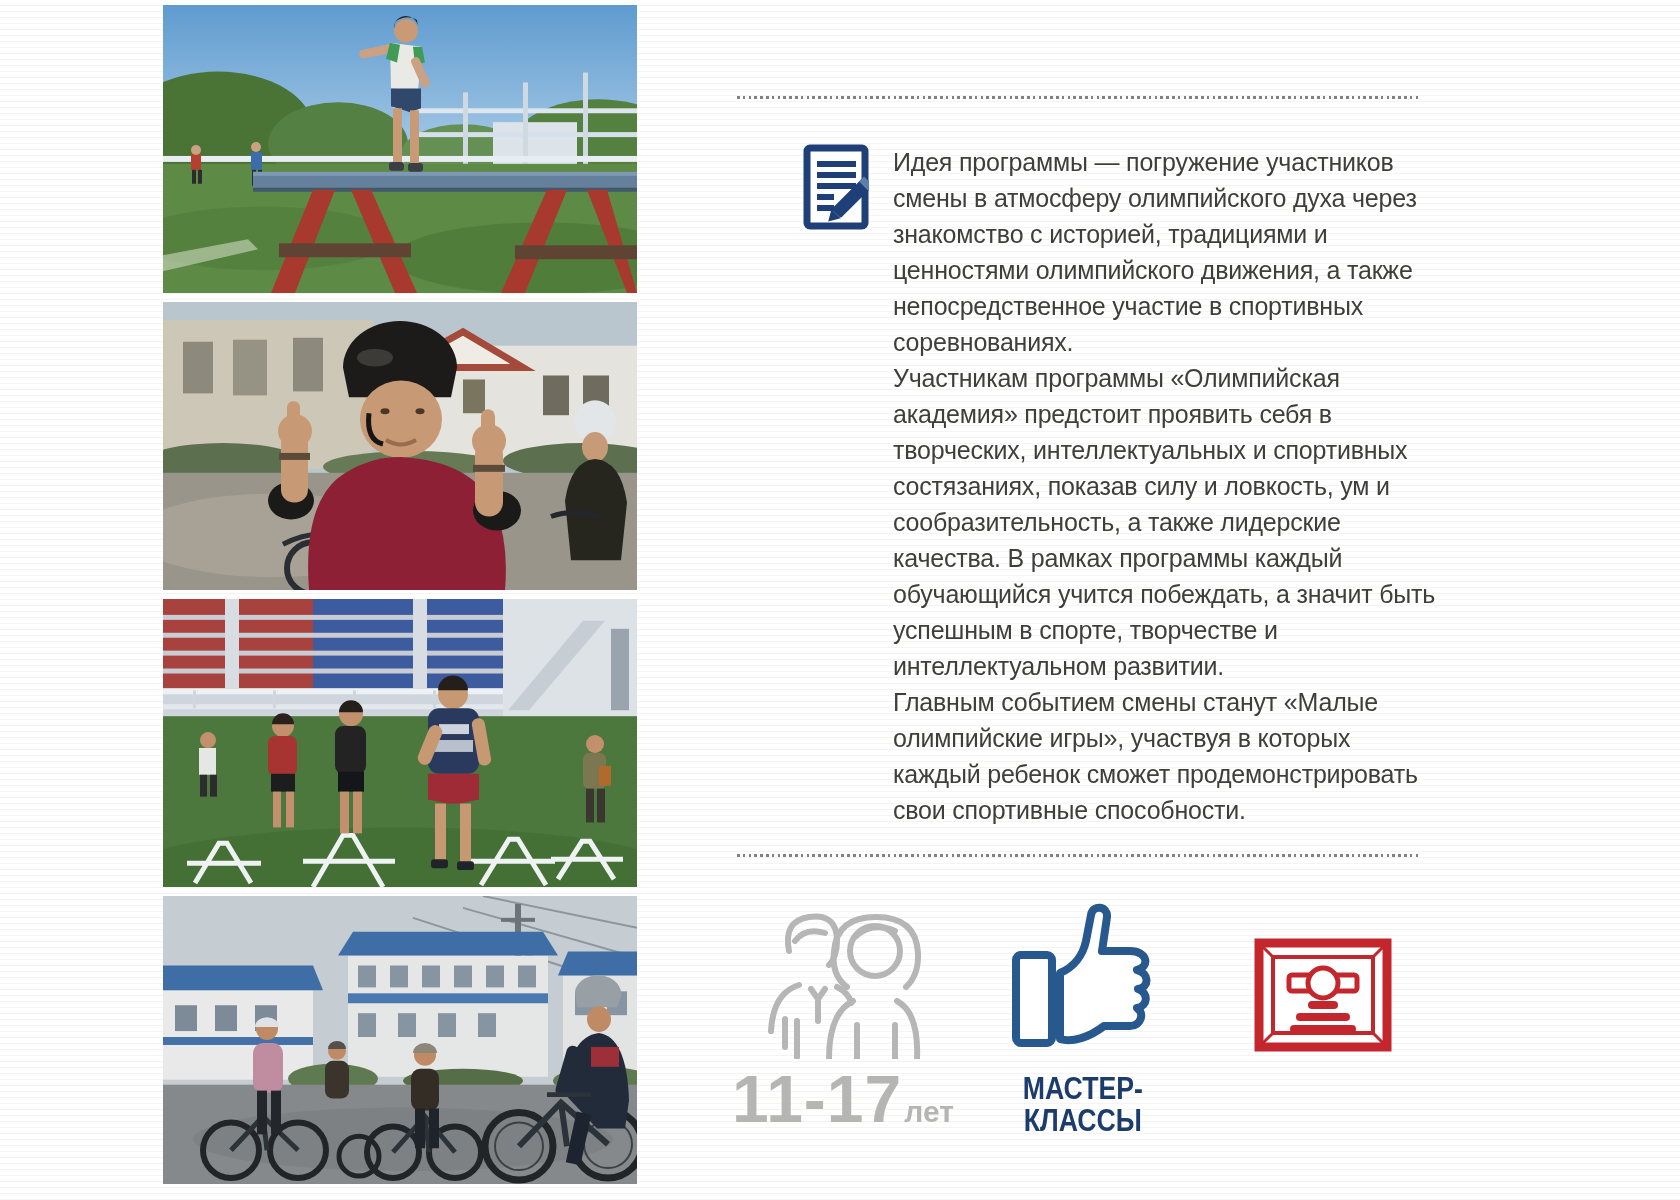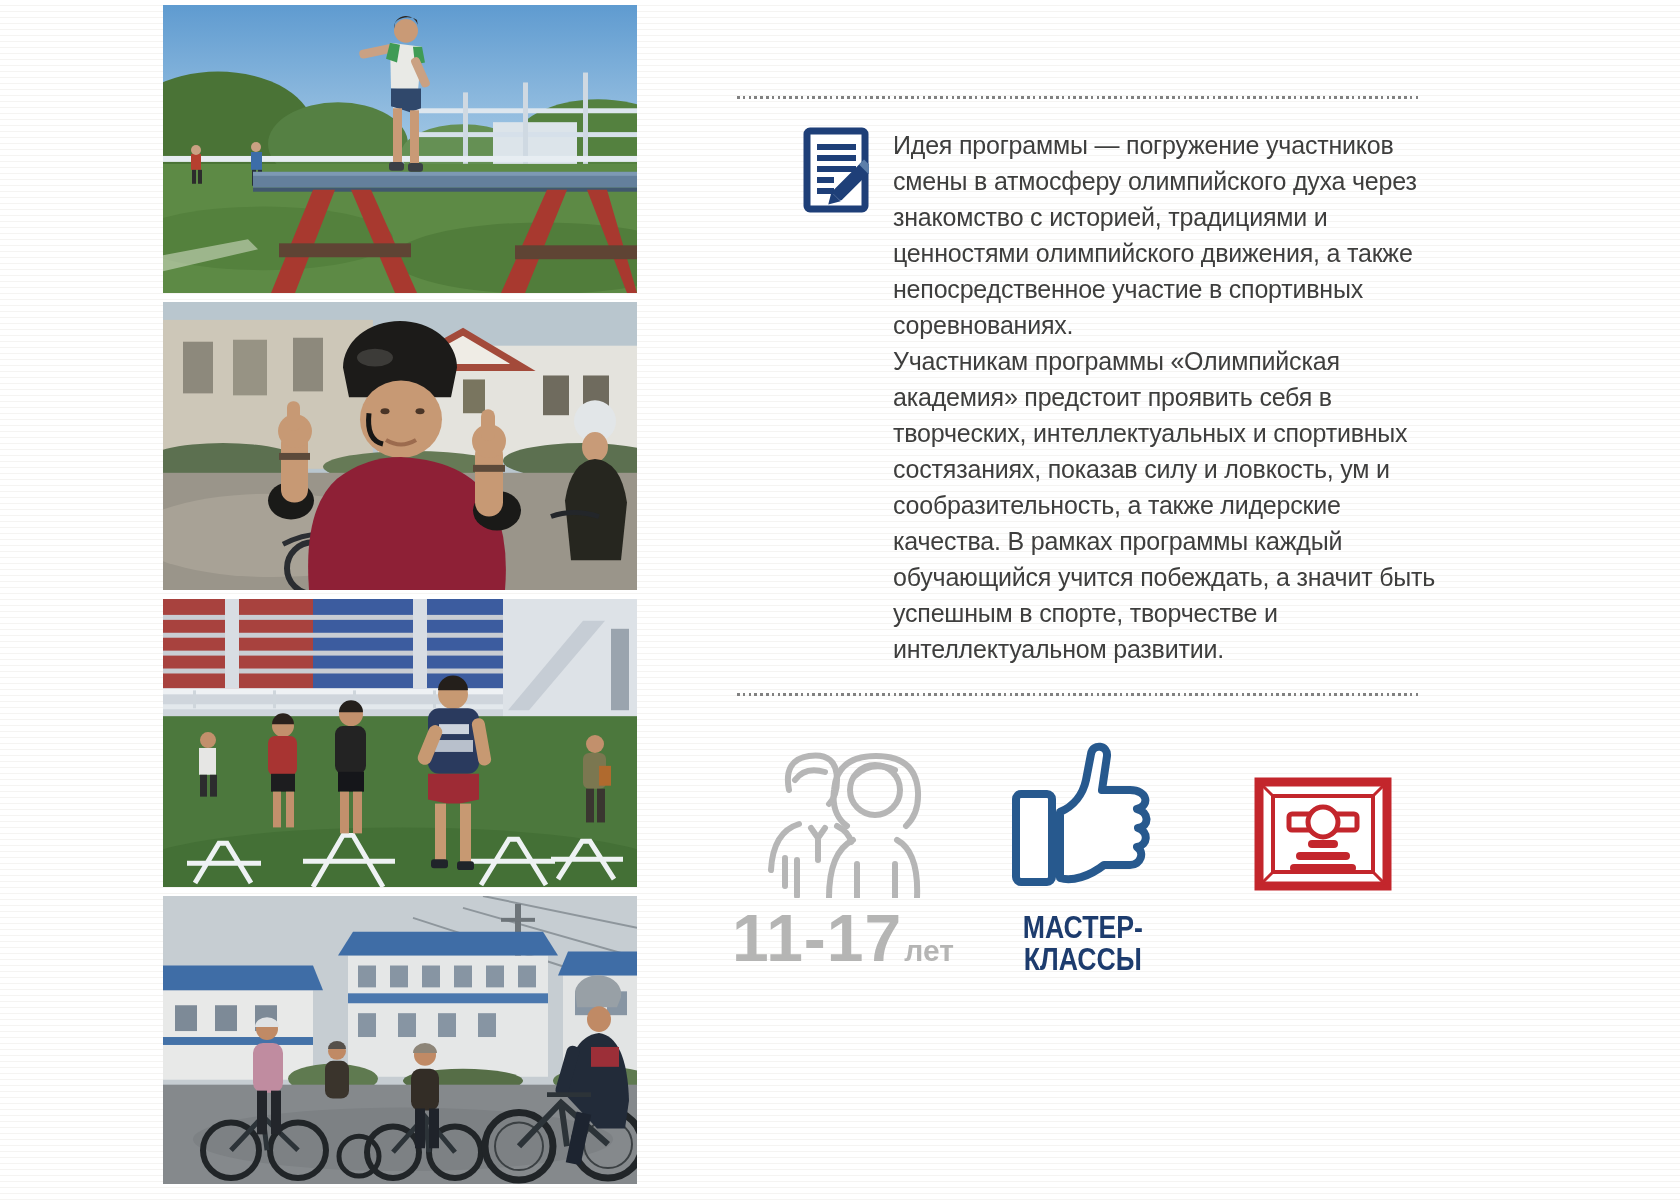--- a/index.html
+++ b/index.html
@@ -14,21 +14,21 @@
   
   .photos{position:absolute;left:163px;top:5px;width:474px;display:flex;flex-direction:column;gap:9px;}
   .photo{width:474px;height:288px;background:#dfe3e6;overflow:hidden;}
   .photo svg{display:block;width:100%;height:100%;}
 
   
   .content{position:absolute;left:737px;top:62px;width:700px;}
   .title{margin:0 0 0 23px;color:#3a3a39;font-size:53px;line-height:1.06;font-weight:bold;letter-spacing:-0.5px;}
   .dotted{height:3px;width:681px;margin-top:34px;
     background-image:repeating-linear-gradient(90deg,#818181 0 2.6px,transparent 2.6px 5.8px);}
-  .program-row{display:flex;margin-top:28px;}
+  .program-row{display:flex;margin-top:45px;}
   .note-icon-box{flex:0 0 66px;margin-left:66px;}
   .program-text{margin-left:24px;width:648px;color:#3e3e3d;font-size:25px;line-height:36px;letter-spacing:-0.2px;}
   .program-text p{margin:0;}
 
   .dotted.second{margin-top:26px;}
 
   
   .features{display:flex;justify-content:space-between;width:692px;margin-top:20px;}
   .feature{width:212px;display:flex;flex-direction:column;align-items:center;text-align:center;}
   .icon-area{height:182px;display:flex;align-items:flex-end;justify-content:center;}
@@ -301,20 +301,21 @@
           <g transform="rotate(45 44 58)">
             <rect x="38" y="28" width="13" height="46" rx="2" fill="#1e3f78"></rect>
             <rect x="38" y="28" width="13" height="7" fill="#5d7faa"></rect>
             <polygon points="38,74 51,74 44.5,85" fill="#1e3f78"></polygon>
           </g>
         </svg>
       </div>
       <div class="program-text">
         <p>Идея программы — погружение участников смены в атмосферу олимпийского духа через знакомство с историей, традициями и ценностями олимпийского движения, а также непосредственное участие в спортивных соревнованиях.</p>
         <p>Участникам программы «Олимпийская академия» предстоит проявить себя в творческих, интеллектуальных и спортивных состязаниях, показав силу и ловкость, ум и сообразительность, а также лидерские качества. В рамках программы каждый обучающийся учится побеждать, а значит быть успешным в спорте, творчестве и интеллектуальном развитии.</p>
+        <p>Главным событием смены станут «Малые олимпийские игры», участвуя в которых каждый ребенок сможет продемонстрировать свои спортивные способности.</p>
       </div>
     </div>
 
     <div class="dotted second"></div>
 
     <div class="features">
 
       <div class="feature">
         <div class="icon-area">
           <svg width="160" height="170" viewBox="0 0 160 170" fill="none" stroke="#b6b6b6" stroke-width="6" stroke-linecap="round">

